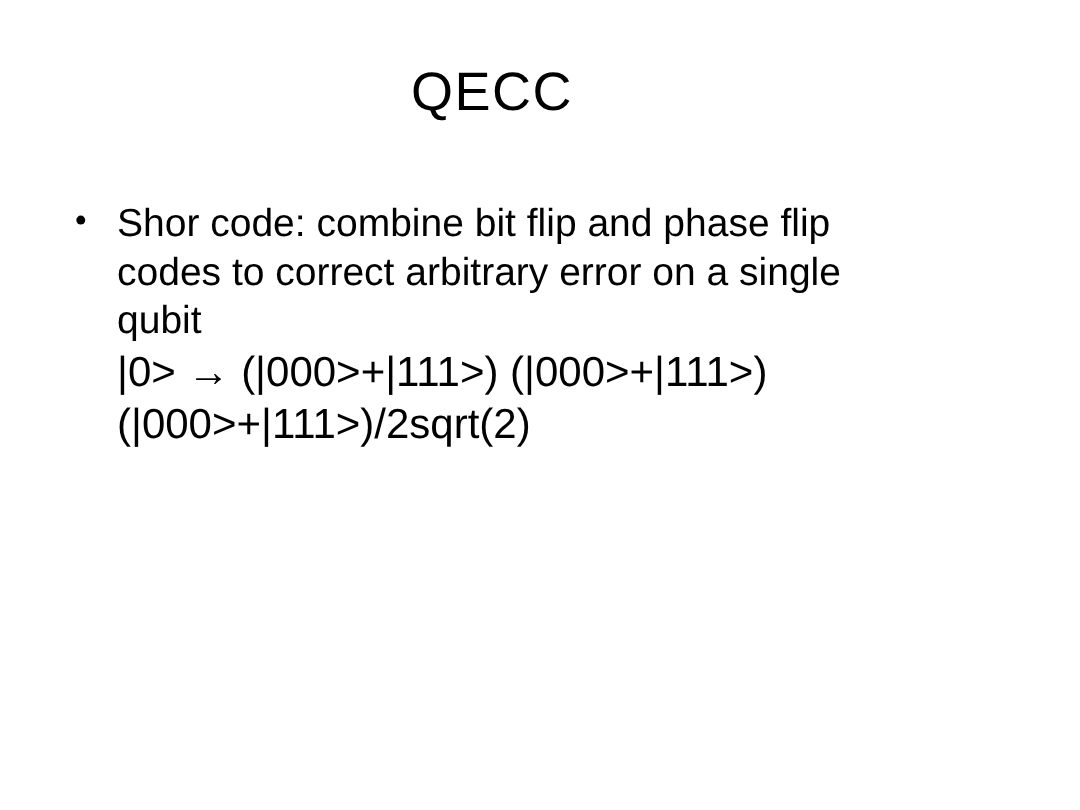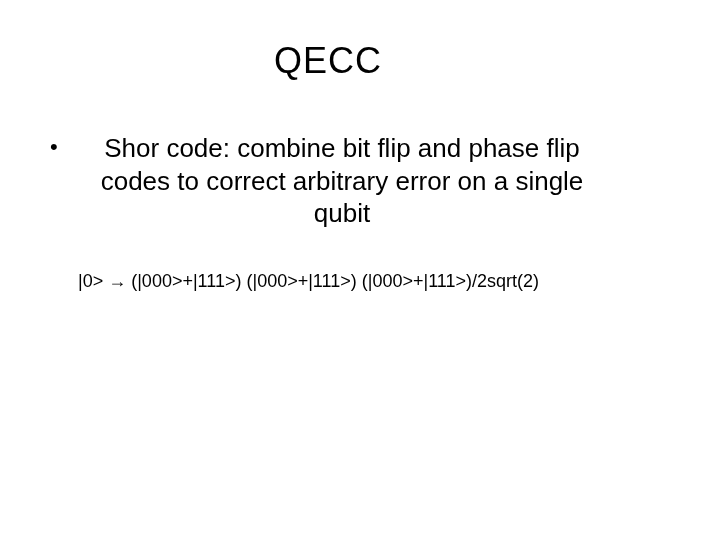--- a/index.html
+++ b/index.html
@@ -35,27 +35,25 @@
   }
   .bullet-mark {
     width: 28px;
     flex: 0 0 28px;
     text-align: left;
     font-size: 22px;
     line-height: 1.4;
   }
   .bullet-text {
     flex: 1;
-    text-align: center;
   }
   .eq {
     padding-left: 28px;
-    font-size: 18px;
+    font-size: 28px;
     line-height: 1.25;
-    margin-top: 40px;
   }
 </style>
 </head>
 <body>
 
 <div class="slide">
   <div class="title">QECC</div>
   <div class="body">
     <div class="bullet-row">
       <div class="bullet-mark">•</div>

